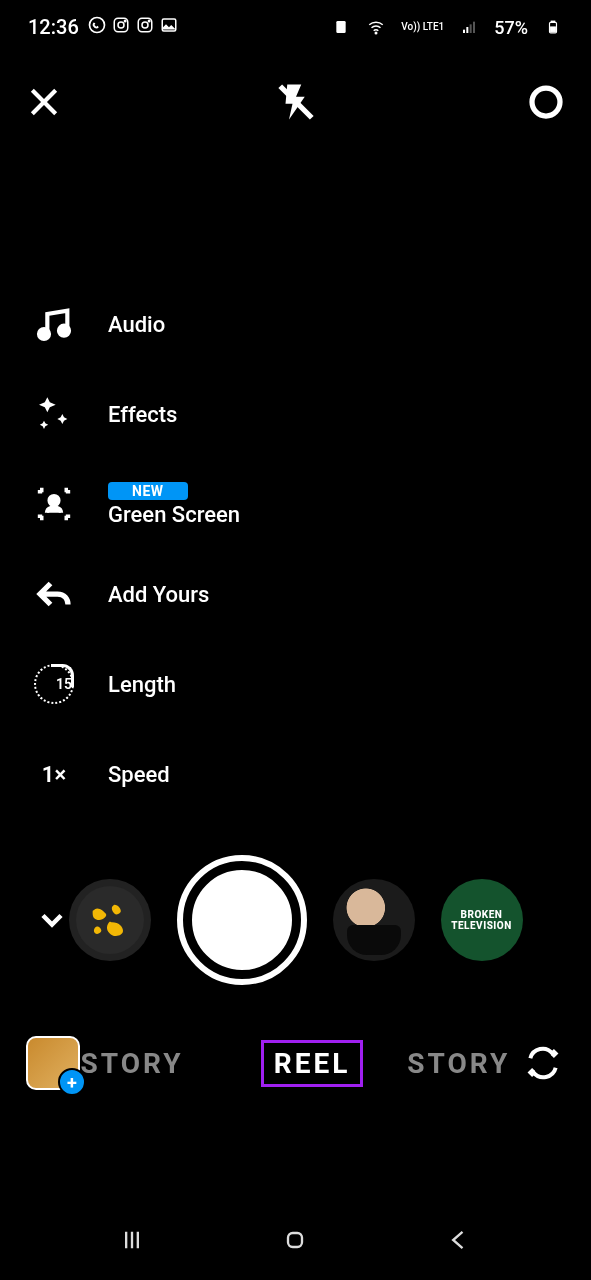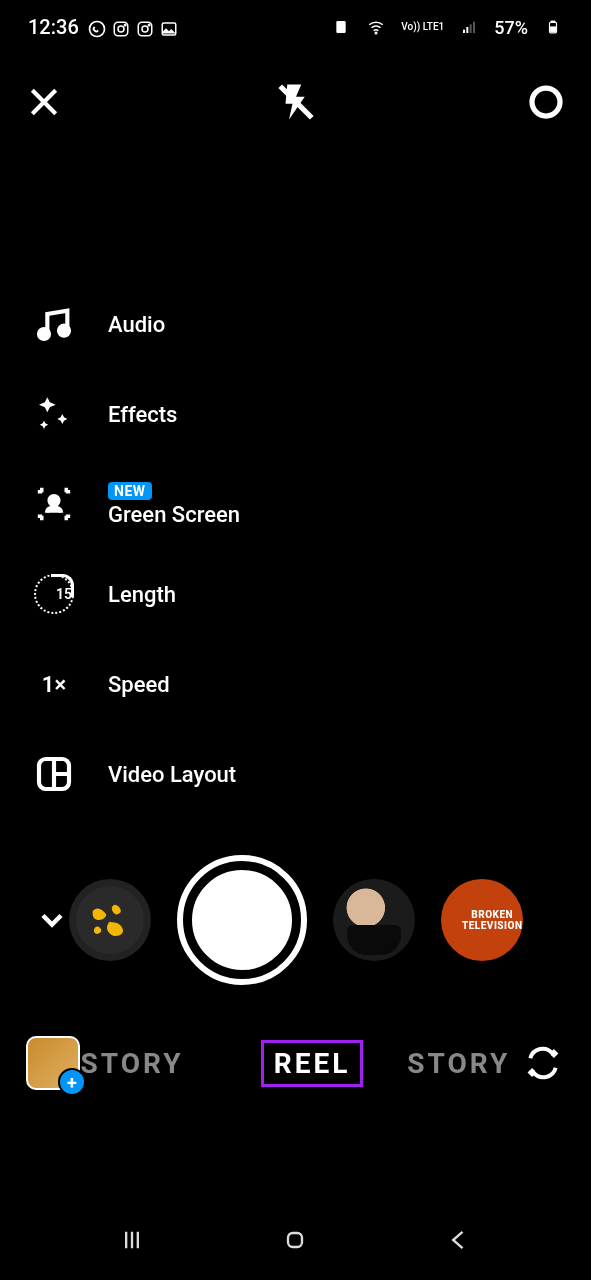--- a/index.html
+++ b/index.html
@@ -18,21 +18,21 @@
     position: absolute;
     top: 0; left: 0; right: 0;
     height: 54px;
     display: flex;
     align-items: center;
     justify-content: space-between;
     padding: 0 28px;
     font-size: 20px;
     font-weight: 500;
   }
-  .status-left { display:flex; align-items:flex-end; gap:8px; }
+  .status-left { display:flex; align-items:flex-start; gap:8px; }
   .status-icons-left { display:flex; align-items:center; gap:4px; }
   .status-right { display:flex; align-items:center; gap:15px; font-size:18px; }
   .sicon { width:20px; height:20px; display:inline-flex; align-items:center; justify-content:center; }
 
   
   .top-bar {
     position:absolute;
     top:72px; left:0; right:0;
     height:64px;
     display:flex;
@@ -67,21 +67,21 @@
     color:#fff;
     display:flex;
     flex-direction:column;
     gap:2px;
   }
   .new-badge {
     background:#0095f6;
     color:#fff;
     font-size:14px;
     font-weight:700;
-    padding:1px 6px;
+    padding:1px 24px;
     border-radius:4px;
     width:fit-content;
     letter-spacing:0.5px;
   }
   .length-circle {
     width:40px; height:40px; border-radius:50%;
     border:2px dotted #fff;
     display:flex; align-items:center; justify-content:flex-end;
     font-size:14px; font-weight:600;
     position:relative;
@@ -136,22 +136,22 @@
     background: radial-gradient(circle at 40% 35%, #d9b89a 0 26%, transparent 27%),
                 linear-gradient(#1b1b1b 0 100%);
     position:relative;
   }
   .man-thumb::after{
     content:""; position:absolute; bottom:6px; left:14px; right:14px; height:30px;
     background:#0a0a0a; border-radius:6px 6px 20px 20px;
   }
   .broken-tv {
     width:82px;height:82px;
-    background:#c2410c;
-    display:flex;align-items:center;justify-content:flex-end;
+    background:#14532d;
+    display:flex;align-items:center;justify-content:center;
     font-size:10px; font-weight:800; text-align:center; line-height:1.1;
     letter-spacing:0.5px;
   }
 
   
   .mode-row {
     position:absolute;
     left:0; right:0;
     top:1028px;
     height:70px;
@@ -320,46 +320,45 @@
           <circle cx="12" cy="10" r="2.5" fill="#fff"></circle>
           <path d="M8 17c0-2 2-3 4-3s4 1 4 3" fill="#fff"></path>
         </svg>
     </div>
     <div class="tool-label">
       <span class="new-badge">NEW</span>
       <span>Green Screen</span>
     </div>
   </div>
 
+  <div class="tool-row">
+    <div class="tool-icon">
+      <svg viewBox="0 0 24 24" width="42" height="42" fill="none" stroke="#fff" stroke-width="3">
+          <path d="M10 6L4 12l6 6M4 12h10c4 0 6 3 6 6"></path>
+        </svg>
+    </div>
+    <div class="tool-label">Add Yours</div>
+  </div>
 
   <div class="tool-row">
     <div class="tool-icon">
       <div class="length-circle">
           <span>15</span>
         </div>
     </div>
     <div class="tool-label">Length</div>
   </div>
 
   <div class="tool-row">
     <div class="tool-icon">
       <span class="speed-text">1×</span>
     </div>
     <div class="tool-label">Speed</div>
   </div>
 
-  <div class="tool-row">
-    <div class="tool-icon">
-      <svg viewBox="0 0 24 24" width="40" height="40" fill="none" stroke="#fff" stroke-width="2.5">
-          <rect x="3" y="3" width="18" height="18" rx="4"></rect>
-          <path d="M12 3v18M12 12h9"></path>
-        </svg>
-    </div>
-    <div class="tool-label">Video Layout</div>
-  </div>
 
 </div>
 
 <div class="capture-row">
   <div class="chev-down">
     <svg viewBox="0 0 24 24" width="36" height="36" fill="none" stroke="#fff" stroke-width="3">
         <path d="M6 9l6 6 6-6"></path>
       </svg>
   </div>
 

